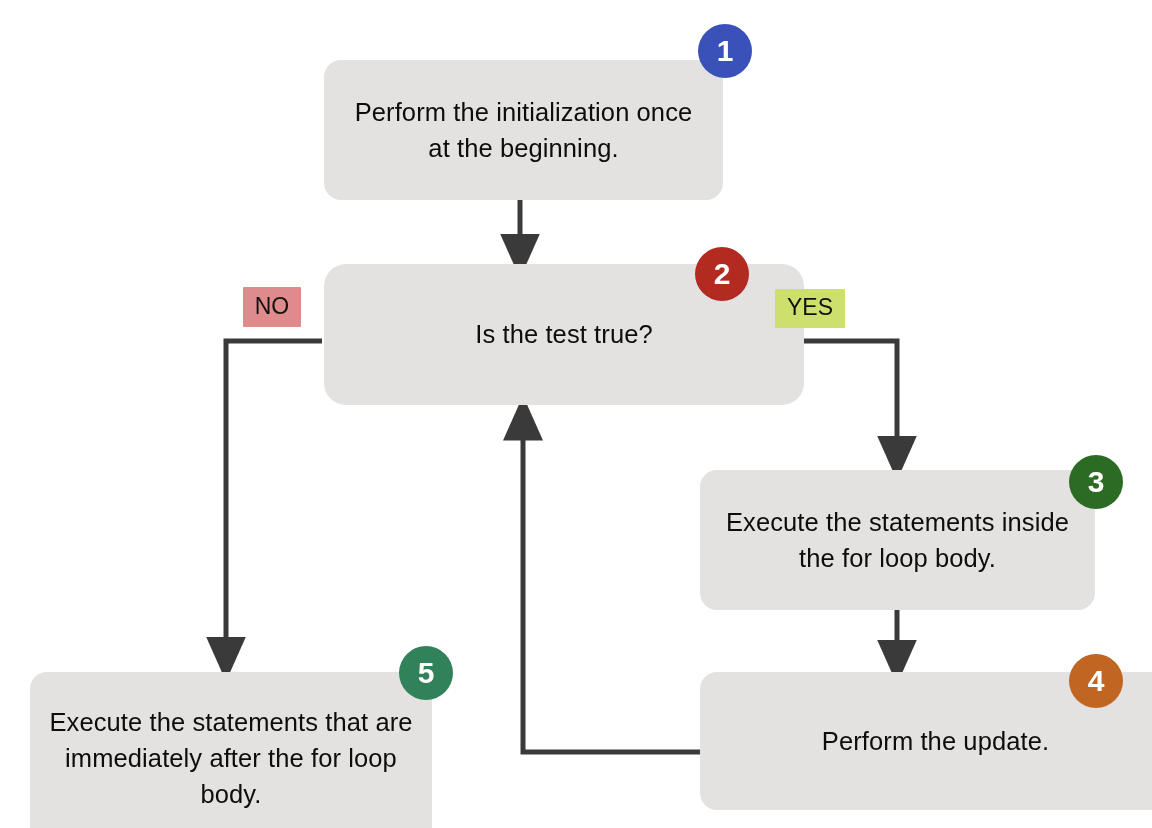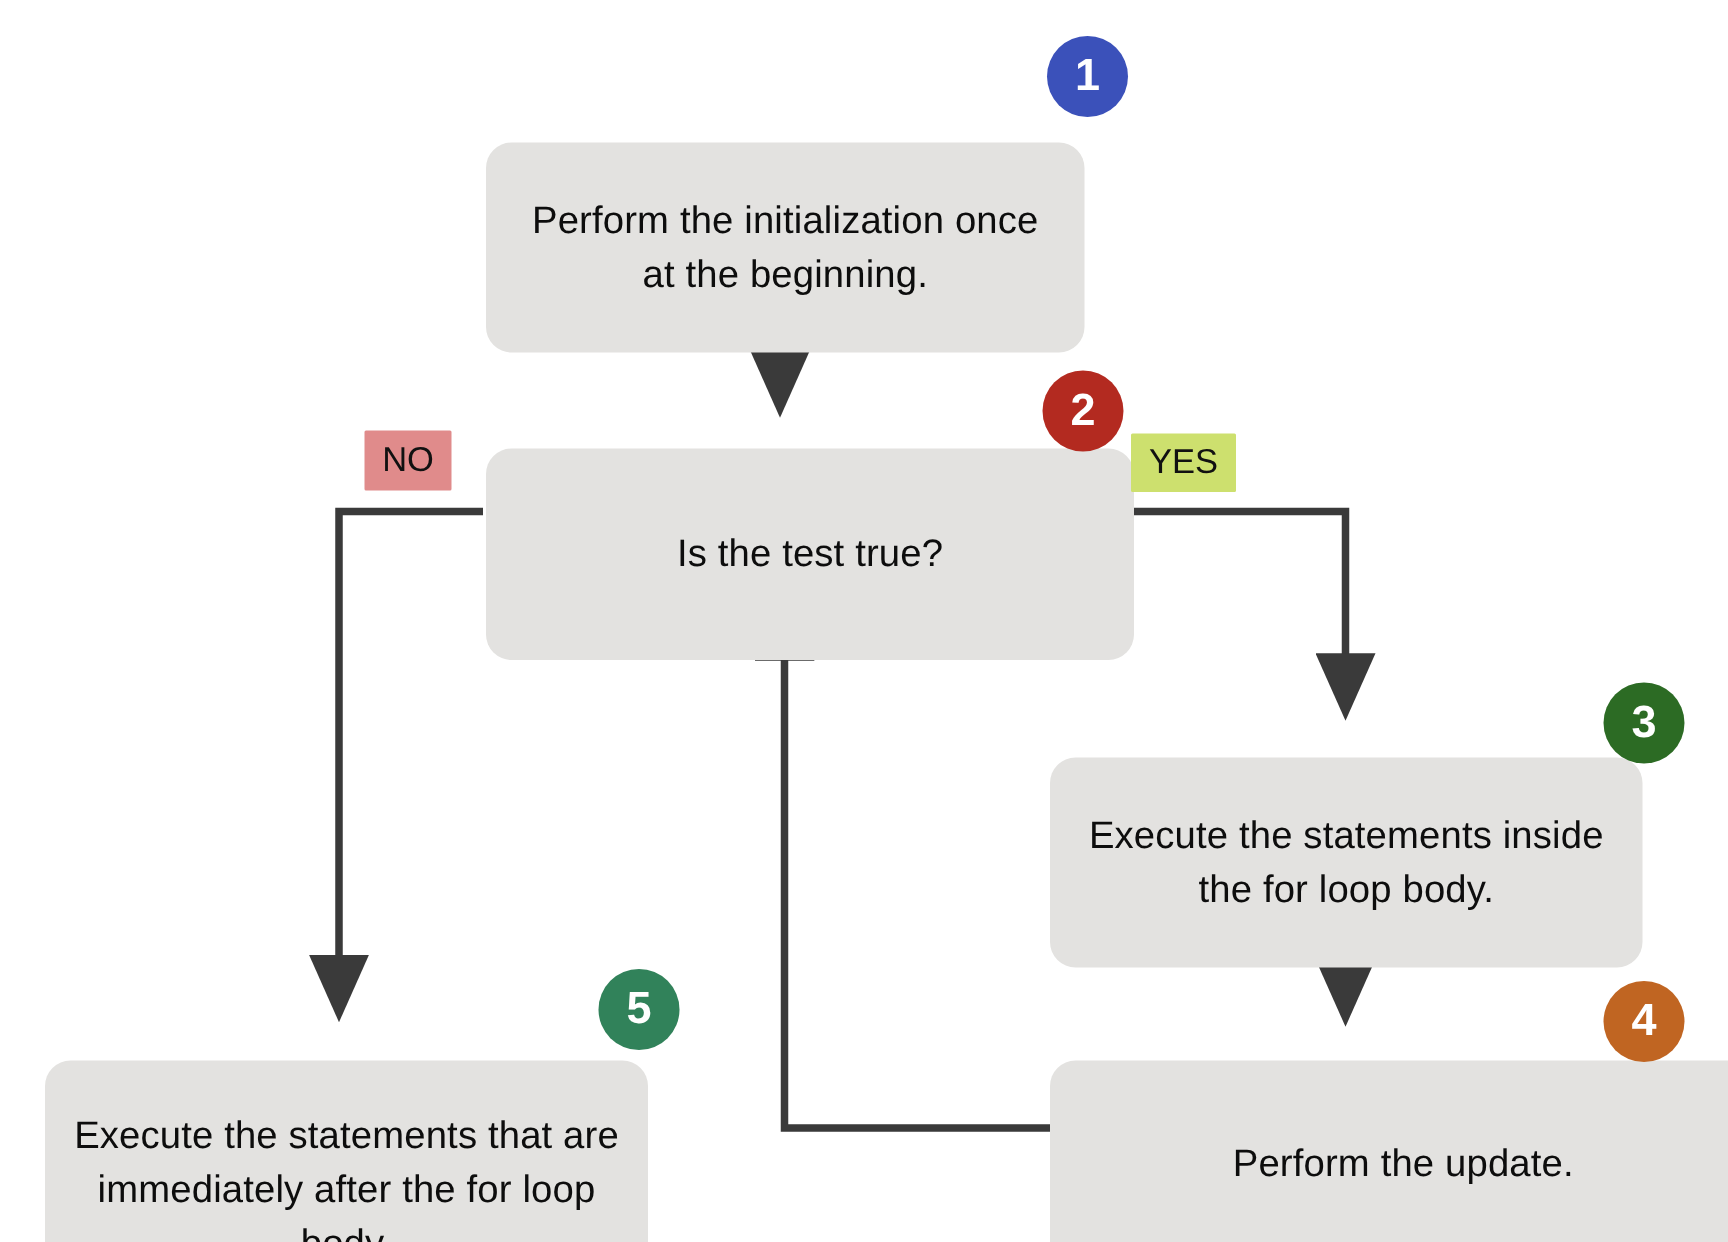--- a/index.html
+++ b/index.html
@@ -32,21 +32,20 @@
     display: flex;
     align-items: center;
     justify-content: center;
     text-align: center;
     padding: 10px 18px;
     color: #0d0d0d;
     font-size: 25.5px;
     line-height: 1.42;
     letter-spacing: 0.1px;
     z-index: 2;
-    margin-top: 35px;
   }
   .node-text {
     display: block;
     width: 100%;
   }
   .badge {
     position: absolute;
     width: 54px;
     height: 54px;
     border-radius: 50%;
@@ -105,21 +104,21 @@
     </g>
   </svg>
 
   <div class="node" style="left:324px; top:60px; width:399px; height:140px;">
     <span class="node-text">Perform the initialization once at the beginning.</span>
   </div>
   <div class="badge" style="left:698px; top:24px; background:#3b51ba;">
     <span>1</span>
   </div>
 
-  <div class="node" style="left:324px; top:264px; width:432px; height:141px;">
+  <div class="node" style="left:324px; top:264px; width:480px; height:141px;border-radius:22px;">
     <span class="node-text">Is the test true?</span>
   </div>
   <div class="badge" style="left:695px; top:247px; background:#b32a20;">
     <span>2</span>
   </div>
 
   <div class="node" style="left:700px; top:470px; width:395px; height:140px;">
     <span class="node-text">Execute the statements inside the for loop body.</span>
   </div>
   <div class="badge" style="left:1069px; top:455px; background:#2c6b24;">
@@ -136,17 +135,17 @@
   <div class="node" style="left:30px; top:672px; width:402px; height:172px;">
     <span class="node-text">Execute the statements that are immediately after the for loop body.</span>
   </div>
   <div class="badge" style="left:399px; top:646px; background:#31825a;">
     <span>5</span>
   </div>
 
   <div class="pill" style="left:243px; top:287px; width:58px; height:40px; background:#e08b8b;">
     <span>NO</span>
   </div>
-  <div class="pill" style="left:754px; top:289px; width:70px; height:39px; background:#cde06e;">
+  <div class="pill" style="left:775px; top:289px; width:70px; height:39px; background:#cde06e;">
     <span>YES</span>
   </div>
 
 </div>
 
 </body></html>

